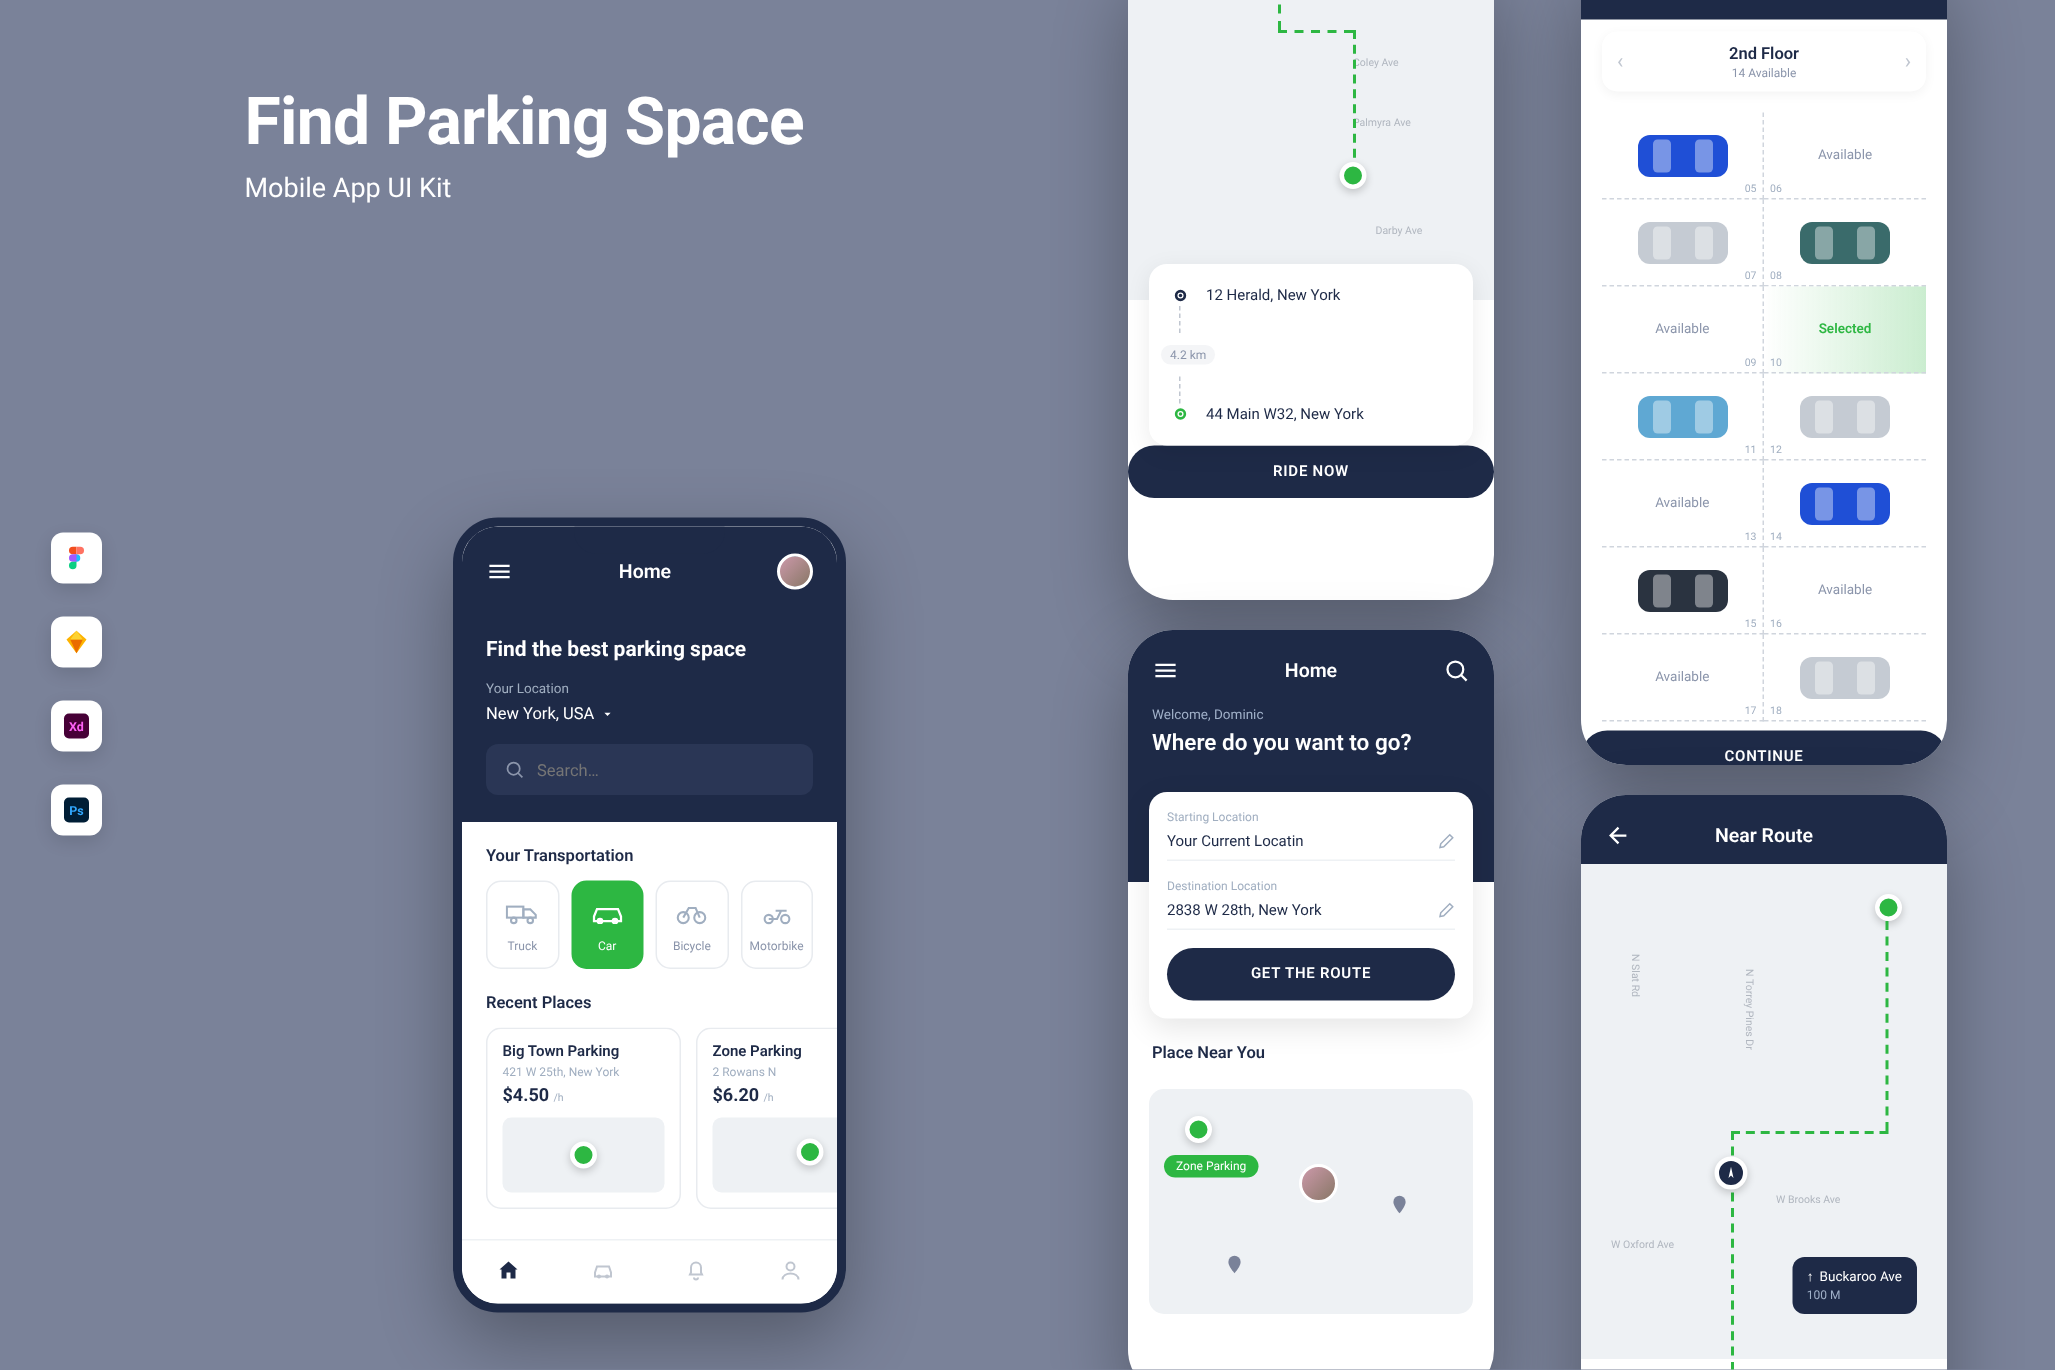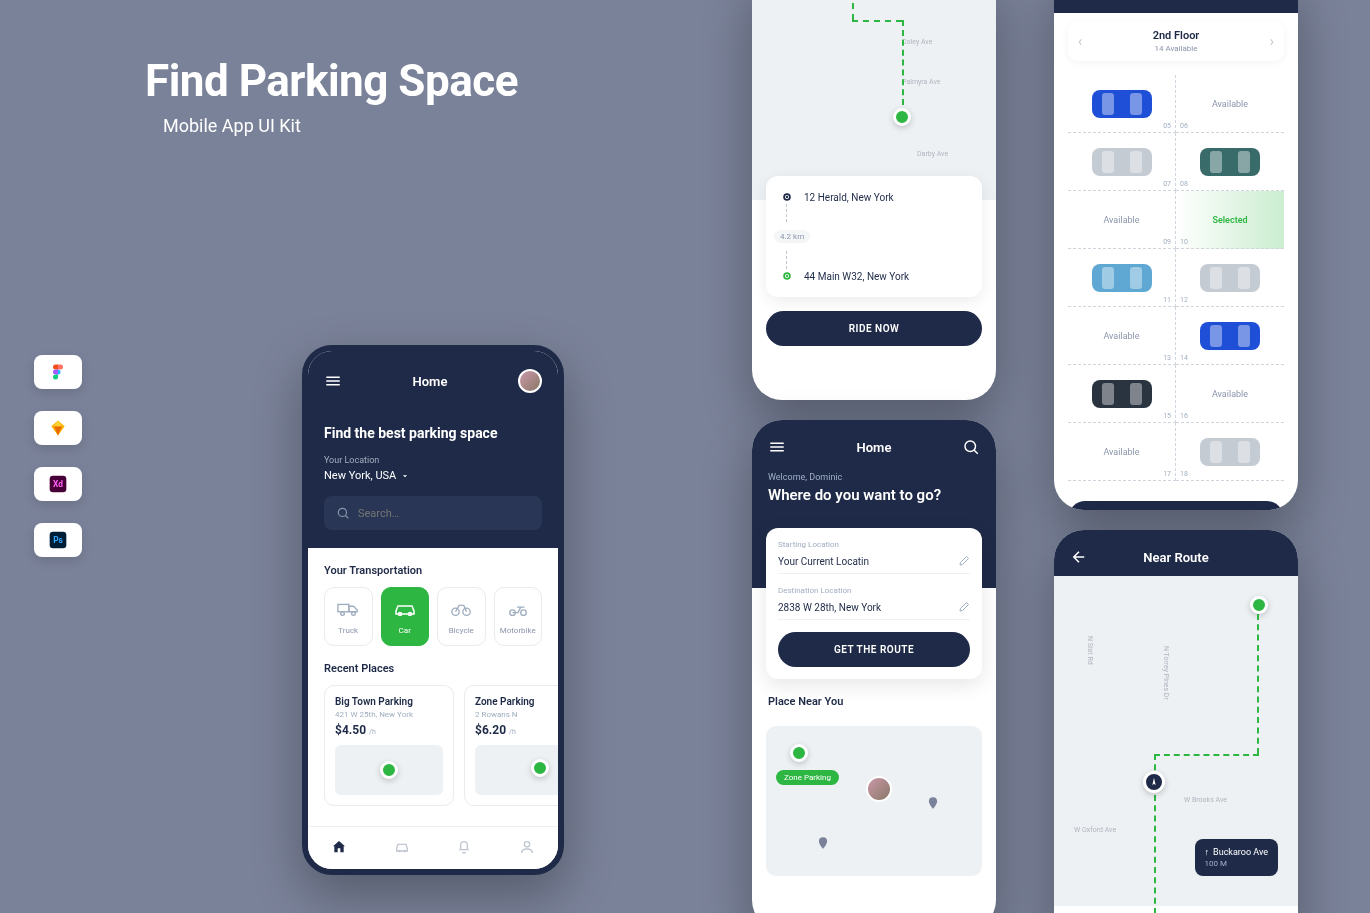--- a/index.html
+++ b/index.html
@@ -1,20 +1,20 @@
 <!DOCTYPE html>
 <html><head>
 <meta charset="utf-8">
 <style>
 * { margin:0; padding:0; box-sizing:border-box; font-family:-apple-system,BlinkMacSystemFont,'Segoe UI',Roboto,sans-serif; }
 body { background:#7a8299; width:1370px; height:913px; overflow:hidden; position:relative; }
-.hero-title { position:absolute; left:145px; top:55px; color:#fff; font-size:44px; font-weight:700; letter-spacing:-0.5px; }
+.hero-title { position:absolute; left:163px; top:55px; color:#fff; font-size:44px; font-weight:700; letter-spacing:-0.5px; }
 .hero-sub { position:absolute; left:163px; top:115px; color:#fff; font-size:18px; font-weight:400; }
 .tool-col { position:absolute; left:34px; top:355px; display:flex; flex-direction:column; gap:22px; }
-.tool-chip { width:48px; height:34px; background:#fff; border-radius:8px; display:flex; align-items:center; justify-content:center; box-shadow:0 4px 12px rgba(0,0,0,.12); }
+.tool-chip { width:34px; height:34px; background:#fff; border-radius:8px; display:flex; align-items:center; justify-content:center; box-shadow:0 4px 12px rgba(0,0,0,.12); }
 .tool-chip svg { width:20px; height:20px; }
 .phone { position:absolute; background:#fff; border-radius:30px; box-shadow:0 20px 50px rgba(0,0,0,.3); overflow:hidden; }
 .phone-dark-top { background:#1e2a47; color:#fff; }
 .p1 { left:302px; top:345px; width:262px; height:530px; border:6px solid #1e2a47; }
 .p2 { left:752px; top:-30px; width:244px; height:430px; }
 .p3 { left:752px; top:420px; width:244px; height:510px; }
 .p4 { left:1054px; top:-30px; width:244px; height:540px; }
 .p5 { left:1054px; top:530px; width:244px; height:430px; }
 .hdr { display:flex; align-items:center; justify-content:space-between; padding:18px 16px 10px; }
 .hdr-title { font-size:13px; font-weight:600; flex:1; text-align:center; }
@@ -39,21 +39,21 @@
 .place .pa { font-size:8px; color:#a0aec0; margin-top:3px; }
 .place .pp { font-size:12px; font-weight:700; color:#1e2a47; margin-top:4px; }
 .place .pp span { font-size:7px; color:#a0aec0; font-weight:400;text-align:right; }
 .place .pm { height:50px; background:#eef1f4; border-radius:6px; margin-top:8px; position:relative; }
 .bottom-nav { position:absolute; bottom:0; left:0; right:0; background:#fff; border-top:1px solid #eef1f4; display:flex; justify-content:space-around; padding:12px 0 14px; }
 .bottom-nav svg { width:16px; height:16px; }
 .p2 .map { height:230px; background:#eef1f4; position:relative; }
 .route-card { margin:-24px 14px 0; background:#fff; border-radius:12px; padding:14px; box-shadow:0 4px 16px rgba(0,0,0,.08); position:relative; }
 .rr { display:flex; align-items:center; gap:10px; font-size:10px; color:#1e2a47; }
 .dist-pill { position:relative; left:-6px; margin:8px 0; font-size:8px; color:#8b95ab; background:#f4f5f7; padding:2px 6px; border-radius:8px; display:inline-block; }
-.btn-pill { margin:14px; background:#1e2a47; color:#fff; text-align:center; padding:12px; border-radius:22px; font-size:10px; font-weight:600; letter-spacing:0.5px; }
+.btn-pill { background:#1e2a47; color:#fff; text-align:center; padding:12px; border-radius:22px; font-size:10px; font-weight:600; letter-spacing:0.5px; }
 .p3 .wel { font-size:9px; color:#a0b0c8; padding:6px 16px 0; }
 .p3 .qn { font-size:15px; font-weight:600; padding:4px 16px 14px; }
 .loc-card { margin:0 14px; background:#fff; border-radius:12px; padding:12px; box-shadow:0 6px 20px rgba(0,0,0,.1); }
 .lf { margin-bottom:12px; }
 .lf-l { font-size:8px; color:#a0aec0; }
 .lf-row { display:flex; align-items:center; justify-content:space-between; border-bottom:1px solid #eef1f4; padding:6px 0; }
 .lf-v { font-size:10px; color:#1e2a47; }
 .near-map { margin:8px 14px; height:150px; background:#eef1f4; border-radius:10px; position:relative; overflow:hidden; }
 .zone-pill { position:absolute; left:10px; top:44px; background:#2db742; color:#fff; font-size:8px; padding:3px 8px; border-radius:10px; }
 .p4 .floor-sel { margin:8px 14px; background:#fff; border-radius:10px; padding:8px; text-align:center; position:relative; box-shadow:0 2px 8px rgba(0,0,0,.05); }

